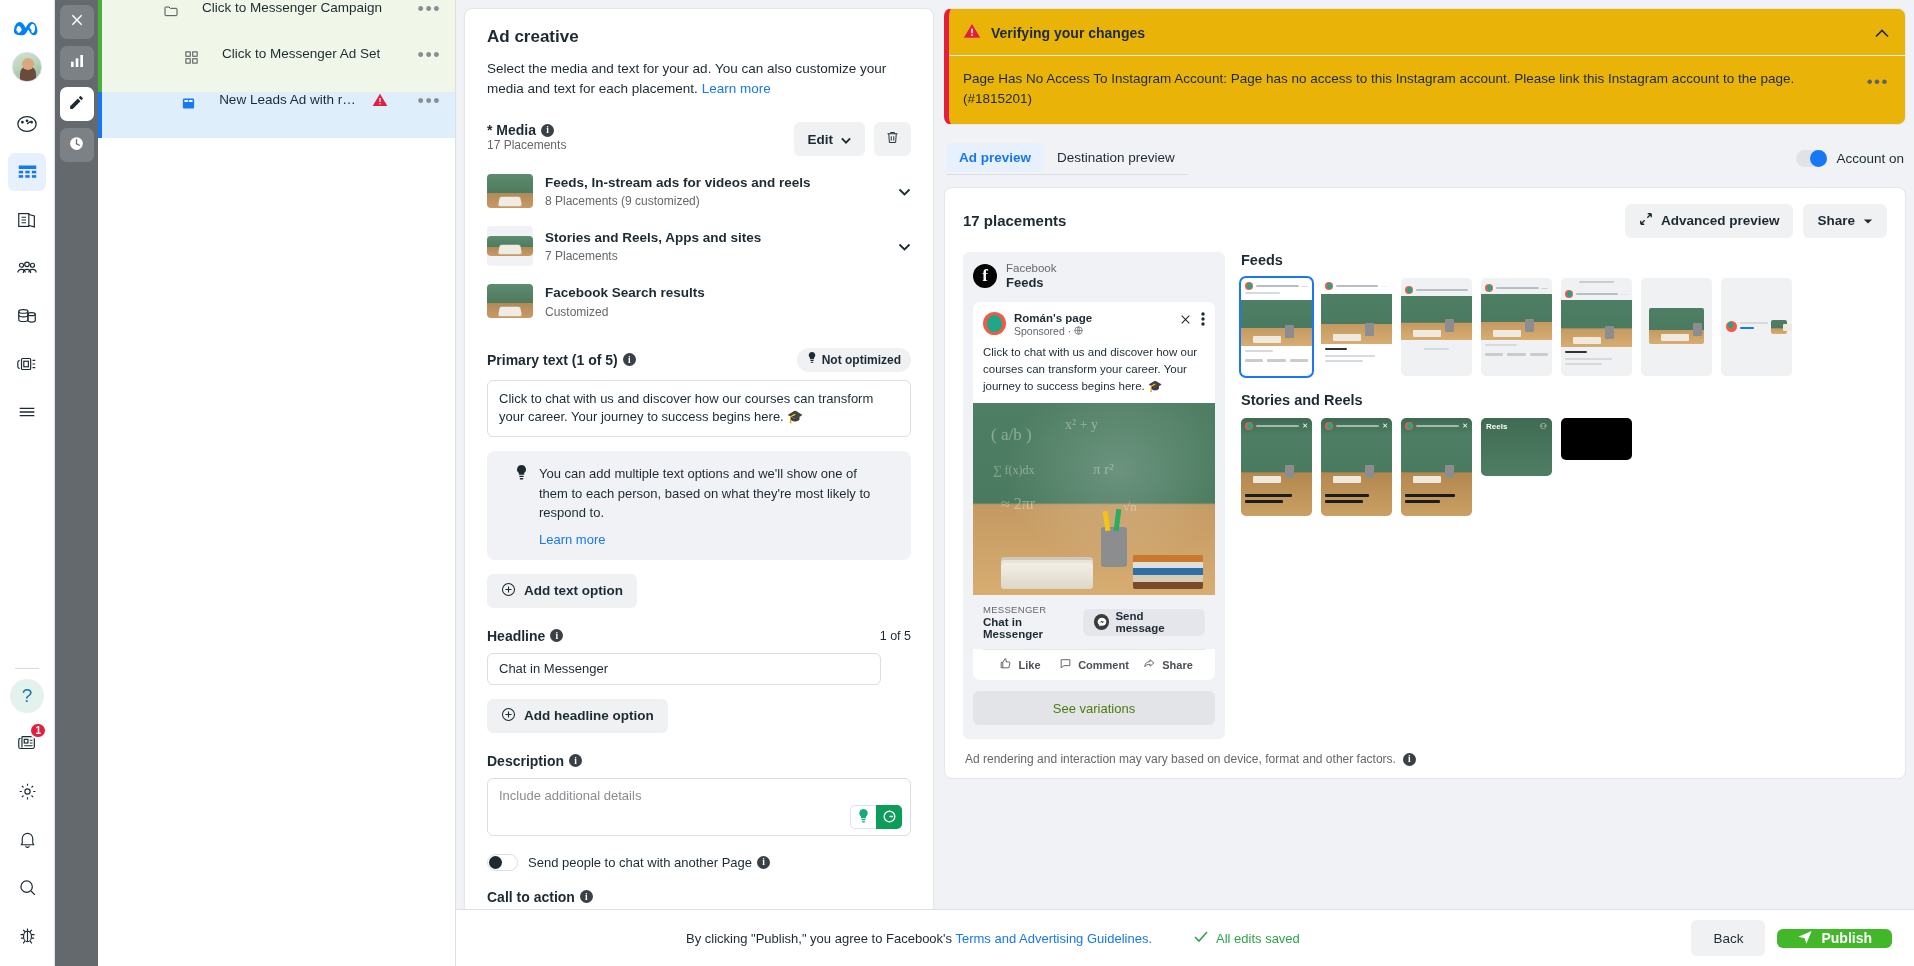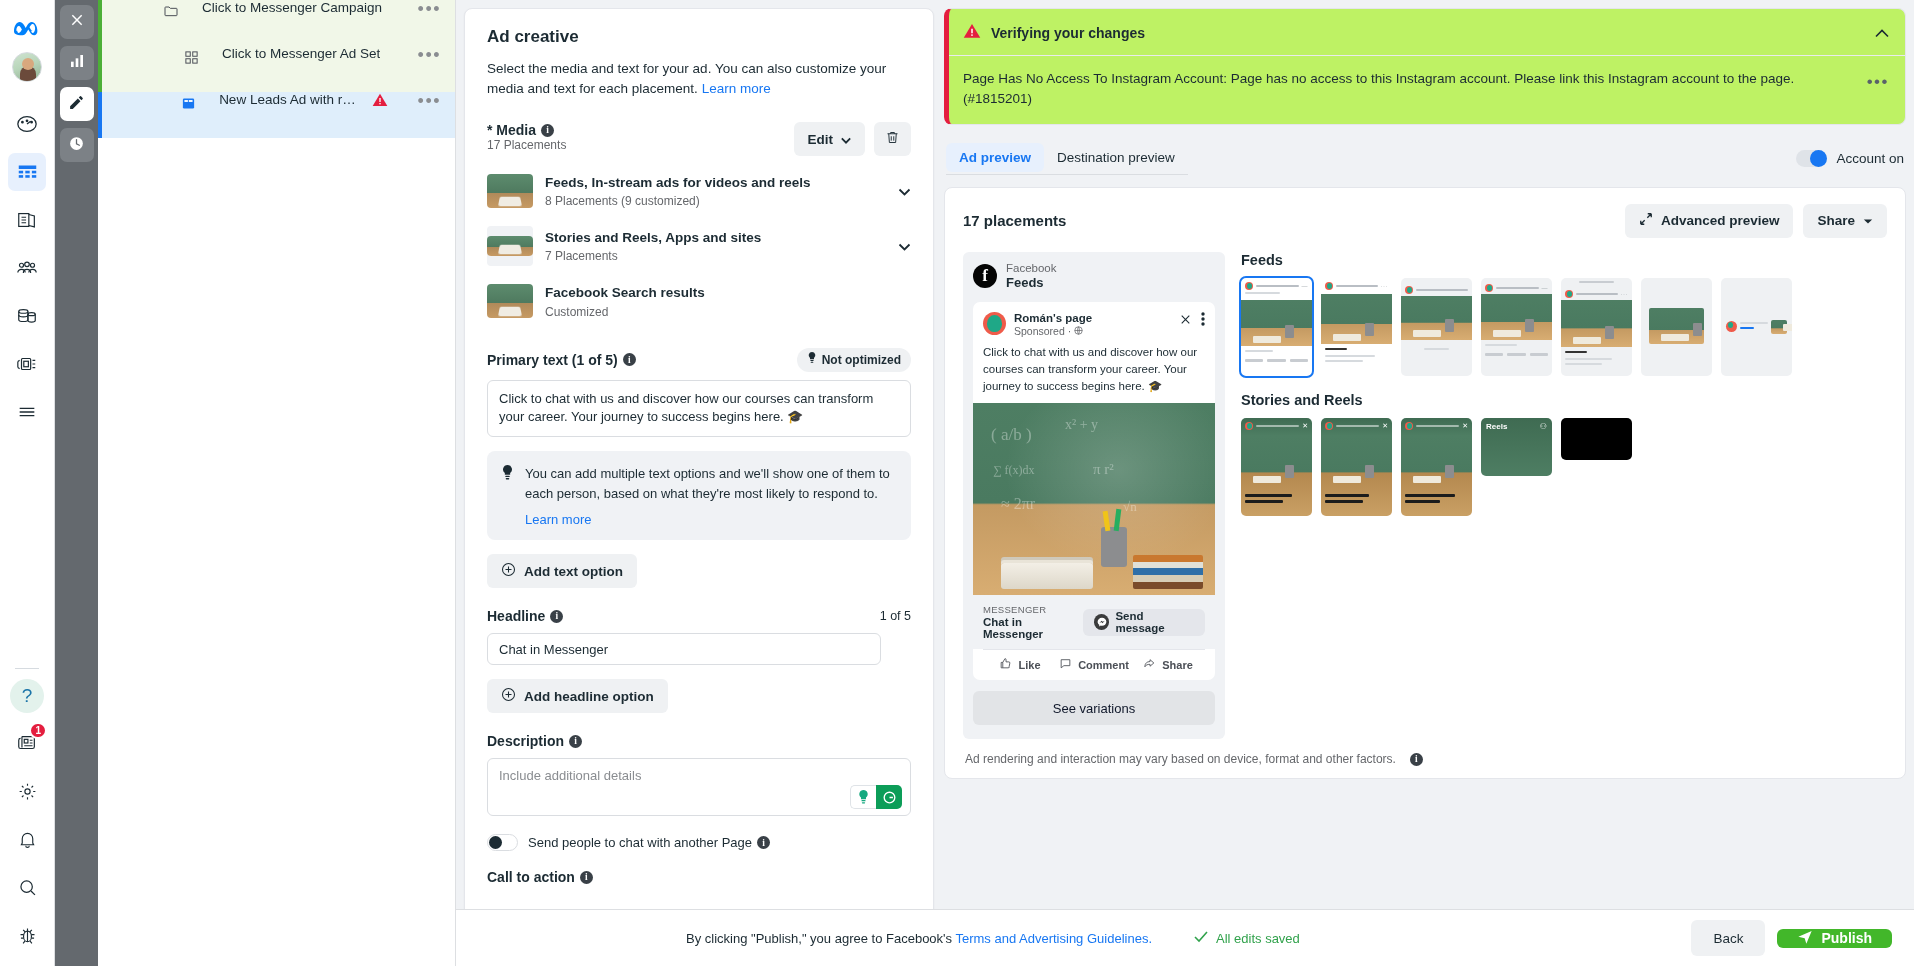--- a/index.html
+++ b/index.html
@@ -128,21 +128,21 @@
   .pill-badge {
     background:#eff1f3; border-radius:14px; height:24px; padding: 0 10px;
     font-size:12px; font-weight:bold; color:#1c2b33;
     display:inline-flex;align-items:center;gap:5px;
   }
   .textbox {
     border:1px solid #dadde1; border-radius:6px; padding: 9px 11px;
     font-size:13px; color:#1c2b33; line-height:1.45; background:#fff;
   }
   .tipbox {
-    background:#f0f2f5; border-radius:8px; padding: 13px 14px;
+    background:#f0f2f5; border-radius:8px; padding: 13px 28px;
     display:flex; gap:10px; margin-top:14px;
   }
   .tip-txt { font-size:13px; color:#1c2b33; line-height:1.5; }
   .count-r { font-size:12.5px; color:#1c2b33; }
   .input-line {
     border:1px solid #dadde1; border-radius:6px; height:32px;
     display:flex; align-items:center; padding: 0 11px; font-size:13px; color:#1c2b33;
   }
   .textarea-box {
     border:1px solid #dadde1; border-radius:6px; height:58px; position:relative;
@@ -152,21 +152,21 @@
   .chip-g { width:26px;height:24px;border:1px solid #dfe3e7;border-right:none;border-radius:5px 0 0 5px;background:#fff;display:flex;align-items:center;justify-content:center;}
   .chip-g2 { width:26px;height:24px;background:#0c9d58;border-radius:0 5px 5px 0;display:flex;align-items:center;justify-content:center;}
   .toggle-row { display:flex; align-items:center; gap:10px; margin-top:18px; }
   .tg-off { width:31px;height:17px;border-radius:10px;border:1px solid #dadde1;background:#fff;position:relative; cursor:pointer;}
   .tg-off::after{content:"";position:absolute;left:1px;top:1px;width:13px;height:13px;border-radius:50%;background:#1c2b33;}
   .toggle-lbl{font-size:13px;color:#1c2b33;display:flex;align-items:center;gap:5px;}
 
   
   .right-wrap { flex:1; padding: 8px 8px 0 10px; min-width:0; }
   .alert-card {
-    background:#bef264; border-radius:8px; border:1px solid #e4e6eb;
+    background:#eab308; border-radius:8px; border:1px solid #e4e6eb;
     border-left: 5px solid #e41e3f; margin-bottom: 14px; overflow:hidden;
   }
   .alert-head { display:flex; align-items:center; gap:10px; padding: 13px 16px 11px 14px; }
   .alert-title{ font-size:14px; font-weight:bold; color:#1c2b33; }
   .alert-body { border-top:1px solid #e9ebee; padding: 13px 16px 14px 14px; display:flex; gap:14px; }
   .alert-msg { font-size:13.5px; color:#1c2b33; line-height:1.5; flex:1; }
   .tabs-row { display:flex; align-items:center; padding: 4px 2px 0 2px; margin-bottom:12px;}
   .tab {
     font-size:13.5px; font-weight:bold; padding: 7px 13px; border-radius:6px;
     cursor:pointer; color:#1c2b33;
@@ -215,21 +215,21 @@
     border-radius:2px;}
   .post-cta { background:#f0f2f5; display:flex; align-items:center; padding: 9px 10px; }
   .cta-l1 { font-size:9.5px; color:#65676b; letter-spacing:.3px; }
   .cta-l2 { font-size:11.5px; font-weight:bold; color:#1c2b33; margin-top:1px;}
   .send-btn { margin-left:auto; background:#e4e6eb; border-radius:6px; height:27px; padding:0 11px;
     display:flex;align-items:center;gap:6px;font-size:11.5px;font-weight:bold;color:#1c2b33;cursor:pointer;}
   .msg-circ{width:16px;height:16px;border-radius:50%;background:#3a3b3c;display:flex;align-items:center;justify-content:center;}
   .post-actions { display:flex; border-top:1px solid #e4e6eb; margin: 0 10px; padding: 7px 0 8px;}
   .pa { flex:1; display:flex; align-items:center; justify-content:center; gap:6px; font-size:11px; font-weight:bold; color:#4b4f56; cursor:pointer;}
   .see-var { margin-top:11px; background:#e2e4e7; border-radius:6px; height:34px; display:flex;align-items:center;justify-content:center;
-    font-size:13px; color:#0f172a; cursor:pointer;}
+    font-size:13px; color:#4d7c0f; cursor:pointer;}
 
   
   .grid-col { flex:1; min-width:0; }
   .grid-title { font-size:14.5px; font-weight:bold; color:#1c2b33; margin-bottom:10px; }
   .thumbs { display:flex; flex-wrap:wrap; gap:9px; }
   .tile { width: 71px; height: 98px; border-radius:5px; background:#fff; overflow:hidden; position:relative; cursor:pointer;}
   .tile.sel { outline: 2px solid #1877f2; }
   .tile.blank { background:#eff1f3; }
   .tile-head { display:flex; align-items:center; gap:3px; padding: 4px 4px 2px; }
   .t-av{width:8px;height:8px;border-radius:50%;background:#ef5b4a;flex:0 0 8px;position:relative;overflow:hidden;}
@@ -244,21 +244,21 @@
   .t-img::after{content:"";position:absolute;left:12px;bottom:3px;width:28px;height:7px;background:#efeadd;border-radius:1px;}
   .t-img::before{content:"";position:absolute;left:44px;bottom:8px;width:9px;height:13px;background:#8c8d8f;border-radius:1px;}
   .t-body{padding:4px;}
   .t-bar{height:2px;background:#d6dade;border-radius:1px;margin-bottom:3px;}
   .t-bar.d{background:#333;height:2.5px;}
   .t-foot{display:flex;gap:4px;padding:0 4px;}
   .t-foot .t-ic{height:3px;background:#c8ccd1;border-radius:1px;flex:1;}
   .tile-story { background: linear-gradient(to bottom,#3f6b52 0%,#4e7e63 18%,#4a7a60 55%,#b4884f 56%,#c9a064 100%); }
   .tile-story .t-img{ background:transparent; height:54px;}
   .tile-black{ background:#000; }
-  .footnote { display:flex; align-items:center; gap:14px; font-size:12px; color:#65676b; margin-top: 13px; padding-left: 2px;}
+  .footnote { display:flex; align-items:center; gap:7px; font-size:12px; color:#65676b; margin-top: 13px; padding-left: 2px;}
 
   
   .bottom-bar {
     position:absolute; left:456px; right:0; bottom:0; height:57px;
     background:#fff; border-top:1px solid #dddfe2;
     display:flex; align-items:center; padding: 0 22px 0 0;
   }
   .legal { font-size:13px; color:#1c2b33; margin-left: 230px;}
   .saved { margin-left: 42px; display:flex;align-items:center;gap:8px;font-size:13px;color:#31a24c;}
   .btm-btns { margin-left:auto; display:flex; align-items:center; gap:12px;}

